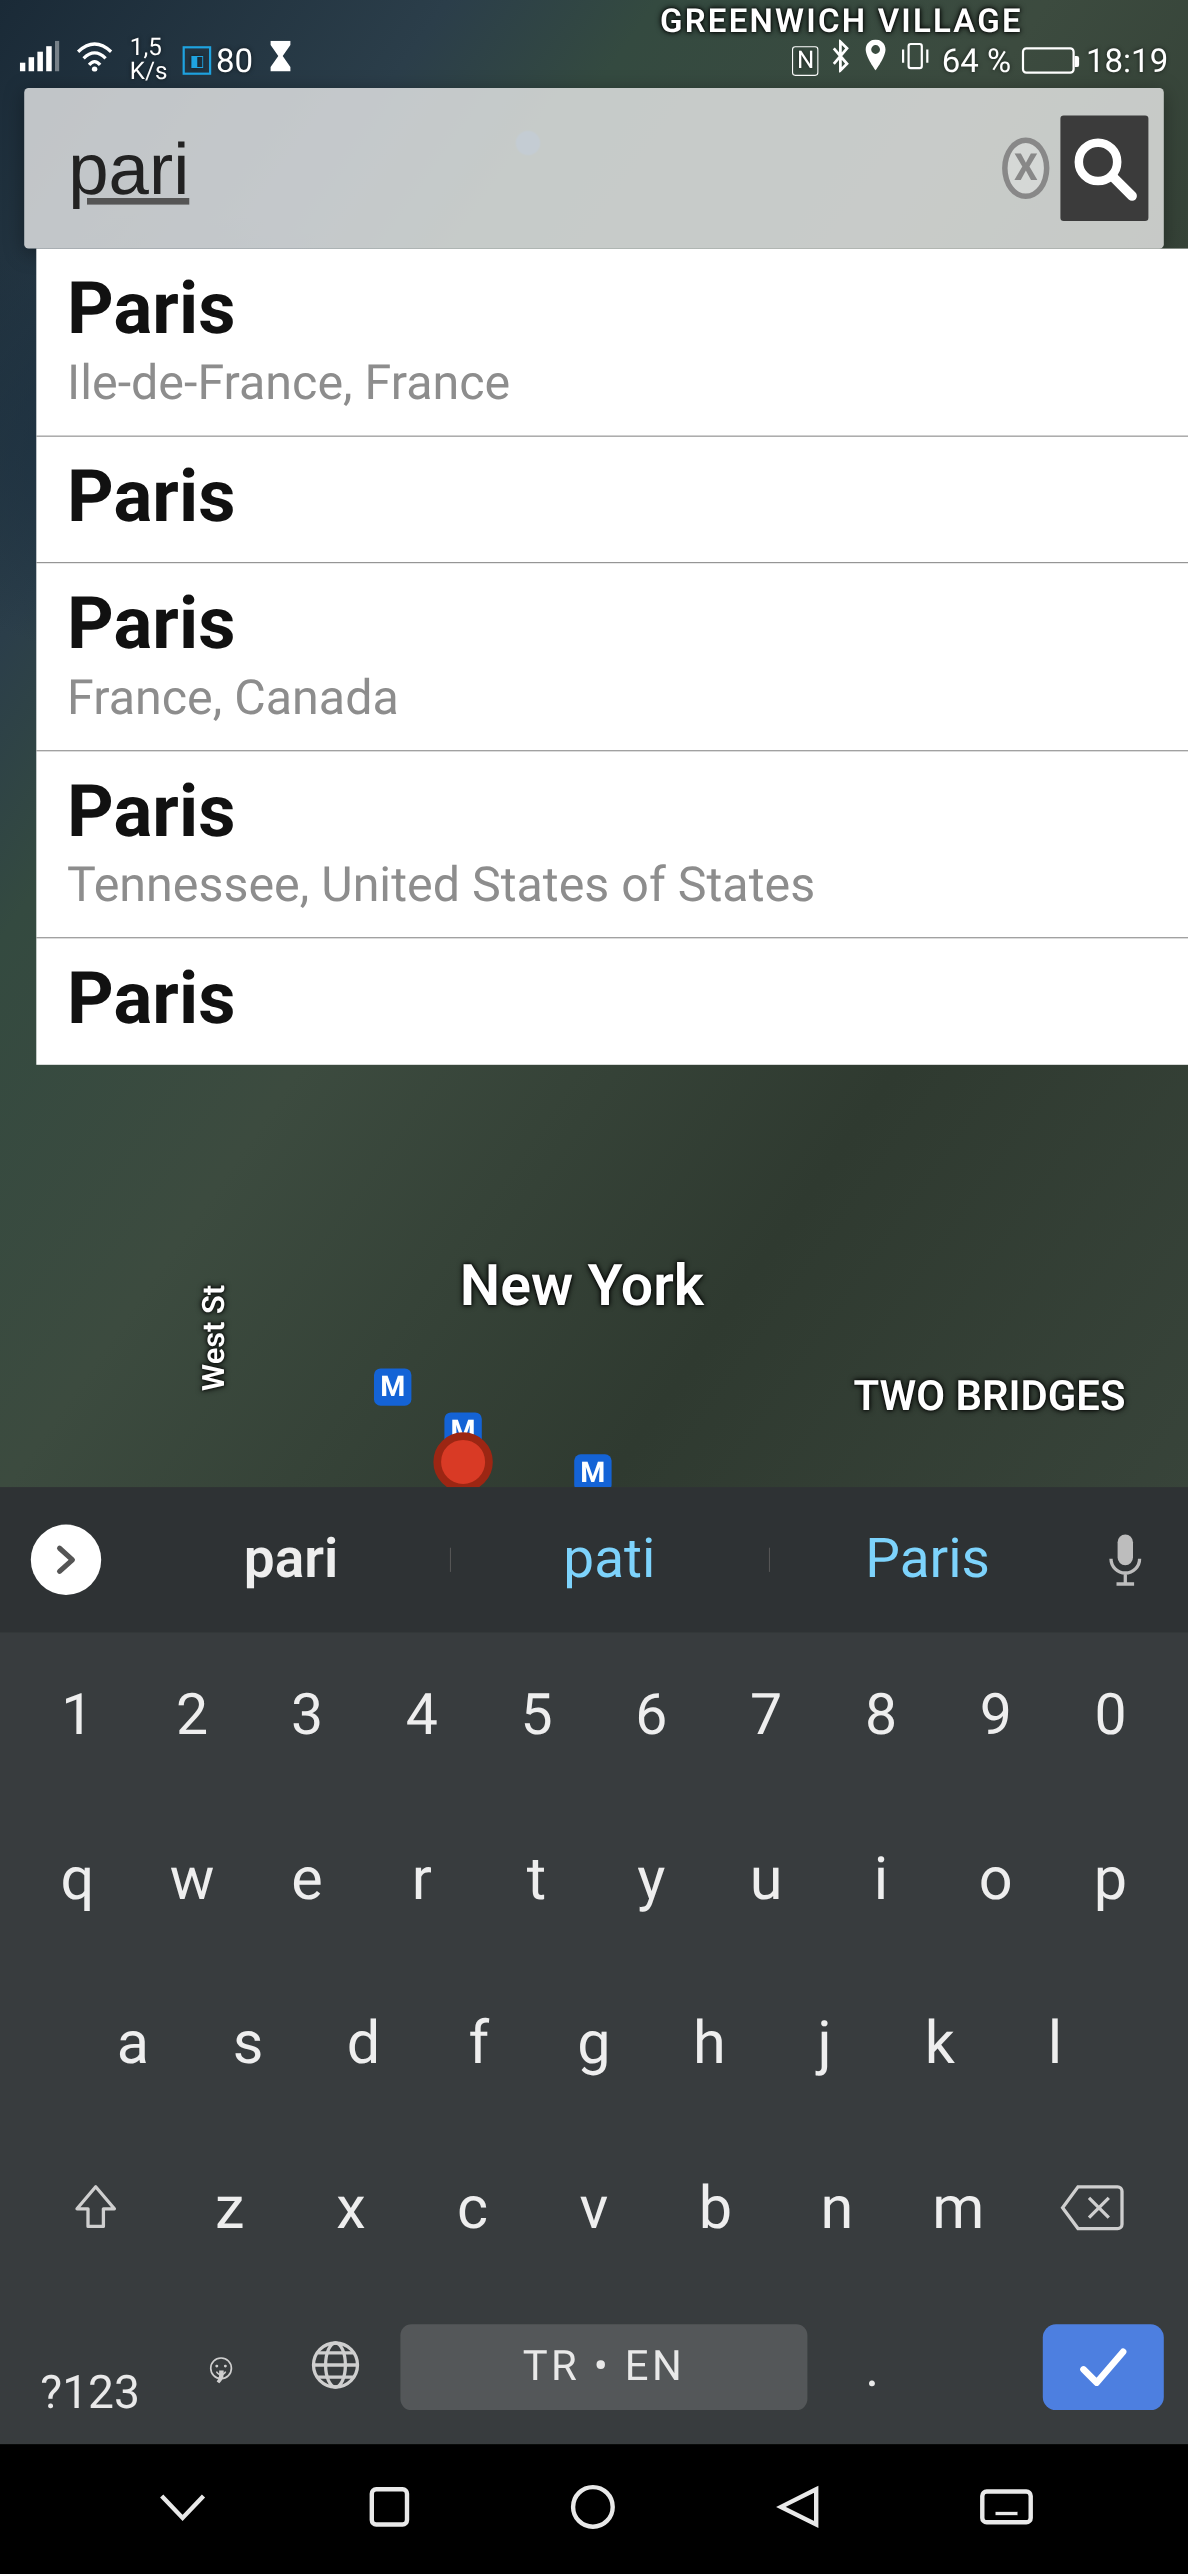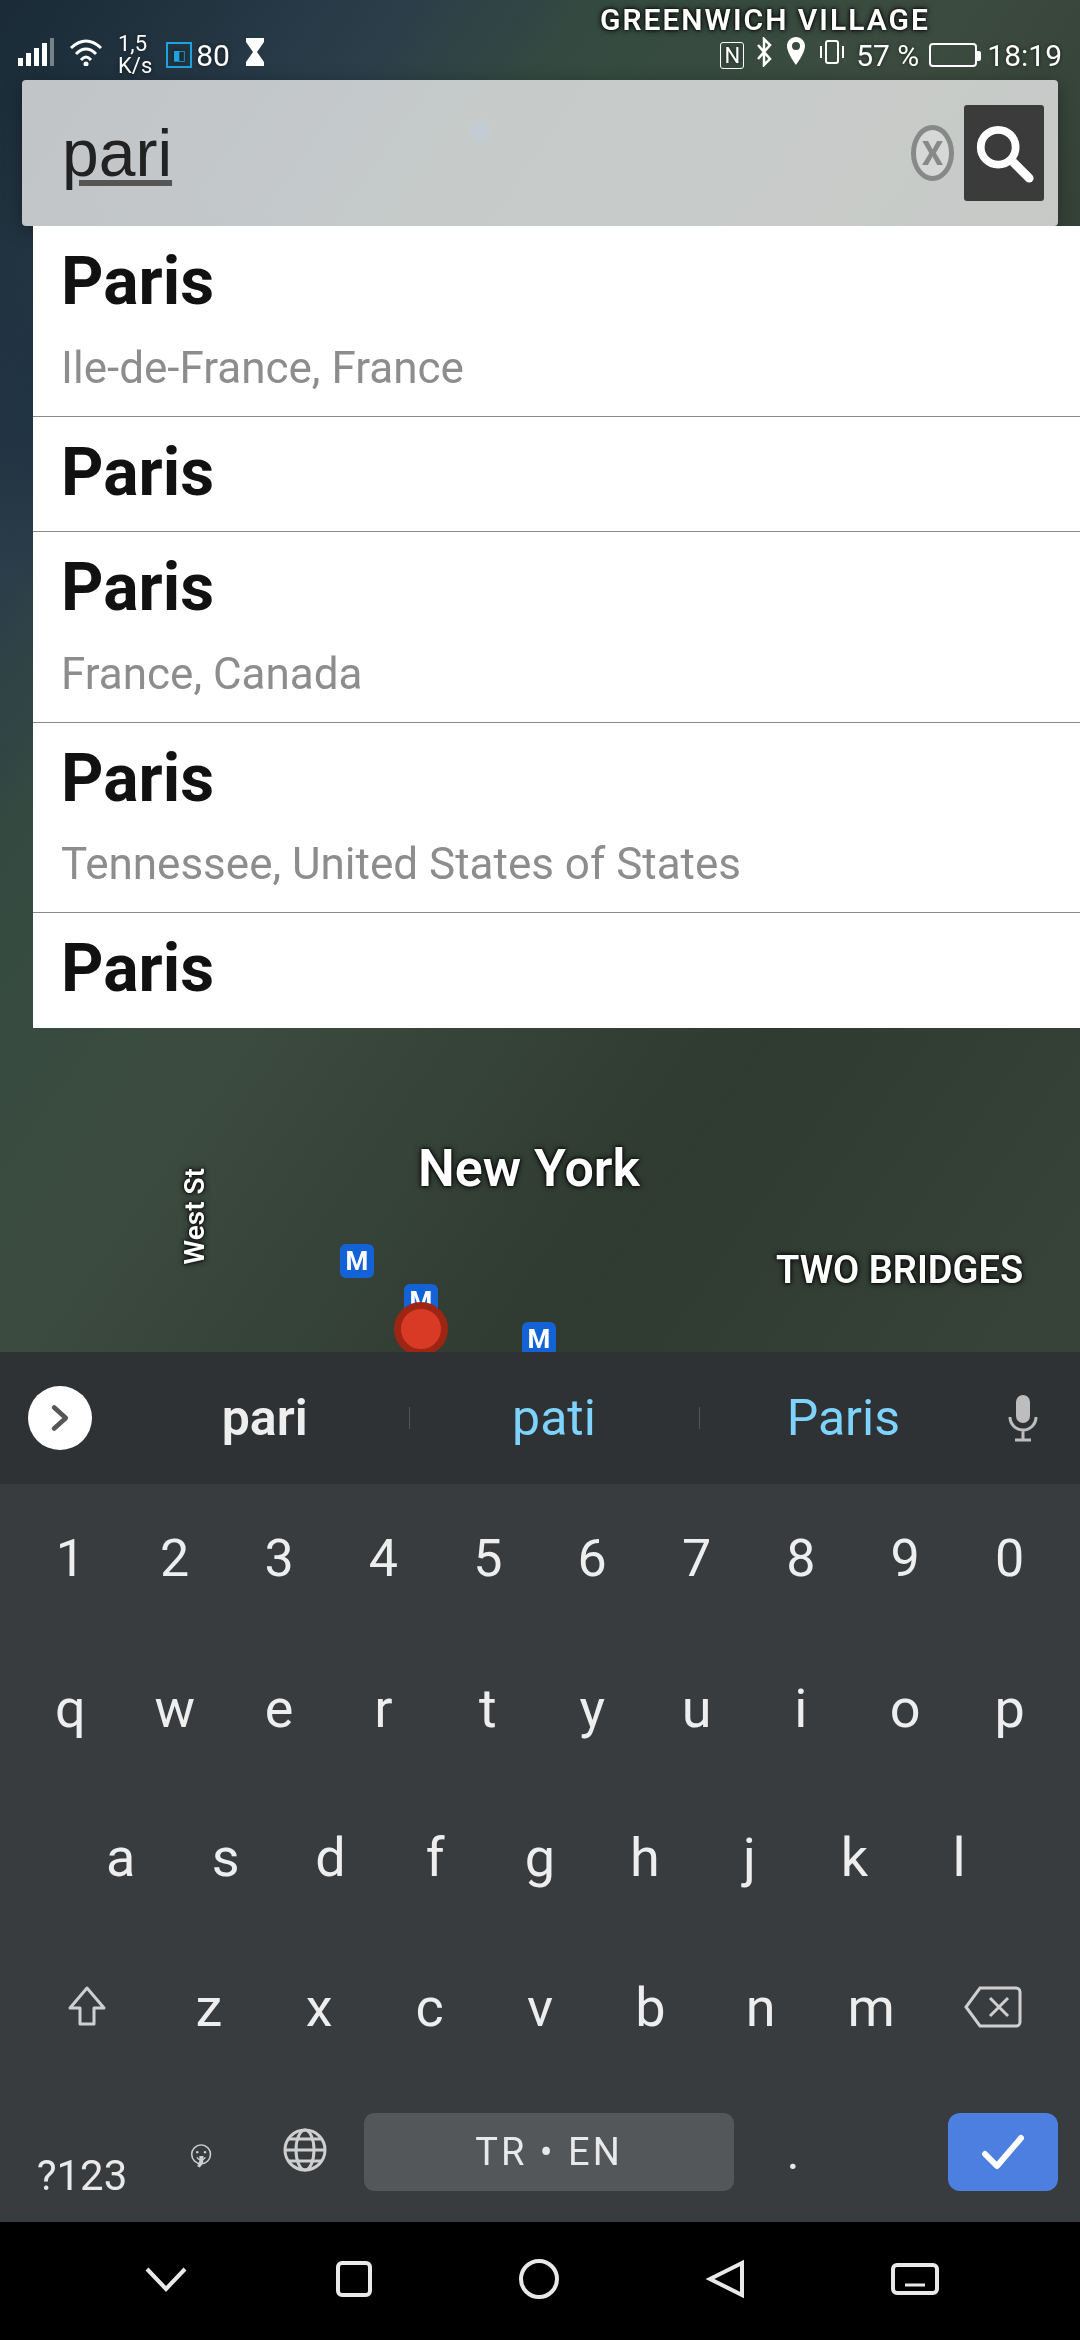--- a/index.html
+++ b/index.html
@@ -59,21 +59,21 @@
   }
   .search-btn svg { width:62px; height:62px; }
 
   
   .sugg-list { position:absolute; left:33px; top:226px; width:1047px; background:#fff; }
   .sugg {
     padding:20px 28px 22px; border-bottom:1px solid #8a8a8a;
   }
   .sugg:last-child { border-bottom:none; }
   .sugg .title { font-size:66px; font-weight:700; color:#111; line-height:1.1; }
-  .sugg .sub { font-size:44px; color:#8d8d8d; margin-top:23px; }
+  .sugg .sub { font-size:44px; color:#8d8d8d; margin-top:3px; }
 
   
   .kbd {
     position:absolute; left:0; bottom:118px; width:1080px; height:870px;
     background:#383c3e; color:#e9e9e9;
     display:flex; flex-direction:column;
   }
   .kbd-sugbar {
     height:132px; background:#2e3234; display:flex; align-items:center;
   }
@@ -190,21 +190,21 @@
             <path fill="#fff" d="M12 0C7 0 3 4 3 9c0 7 9 19 9 19s9-12 9-19c0-5-4-9-9-9zm0 13a4 4 0 110-8 4 4 0 010 8z"></path>
           </svg>
       </span>
       <span>
         <svg width="28" height="30" viewBox="0 0 28 30">
             <rect x="8" y="4" width="12" height="22" rx="2" fill="none" stroke="#fff" stroke-width="2"></rect>
             <line x1="3" y1="9" x2="3" y2="21" stroke="#fff" stroke-width="2"></line>
             <line x1="25" y1="9" x2="25" y2="21" stroke="#fff" stroke-width="2"></line>
           </svg>
       </span>
-      <span>57 %</span>
+      <span>64 %</span>
       <span class="batt">
         <span class="batt-body"><span class="batt-fill" style="width:80%"></span></span>
       </span>
       <span>18:19</span>
     </div>
   </div>
 
   <div class="search-wrap">
     <div class="search-row">
       <input class="search-input" value="pari" style="">

